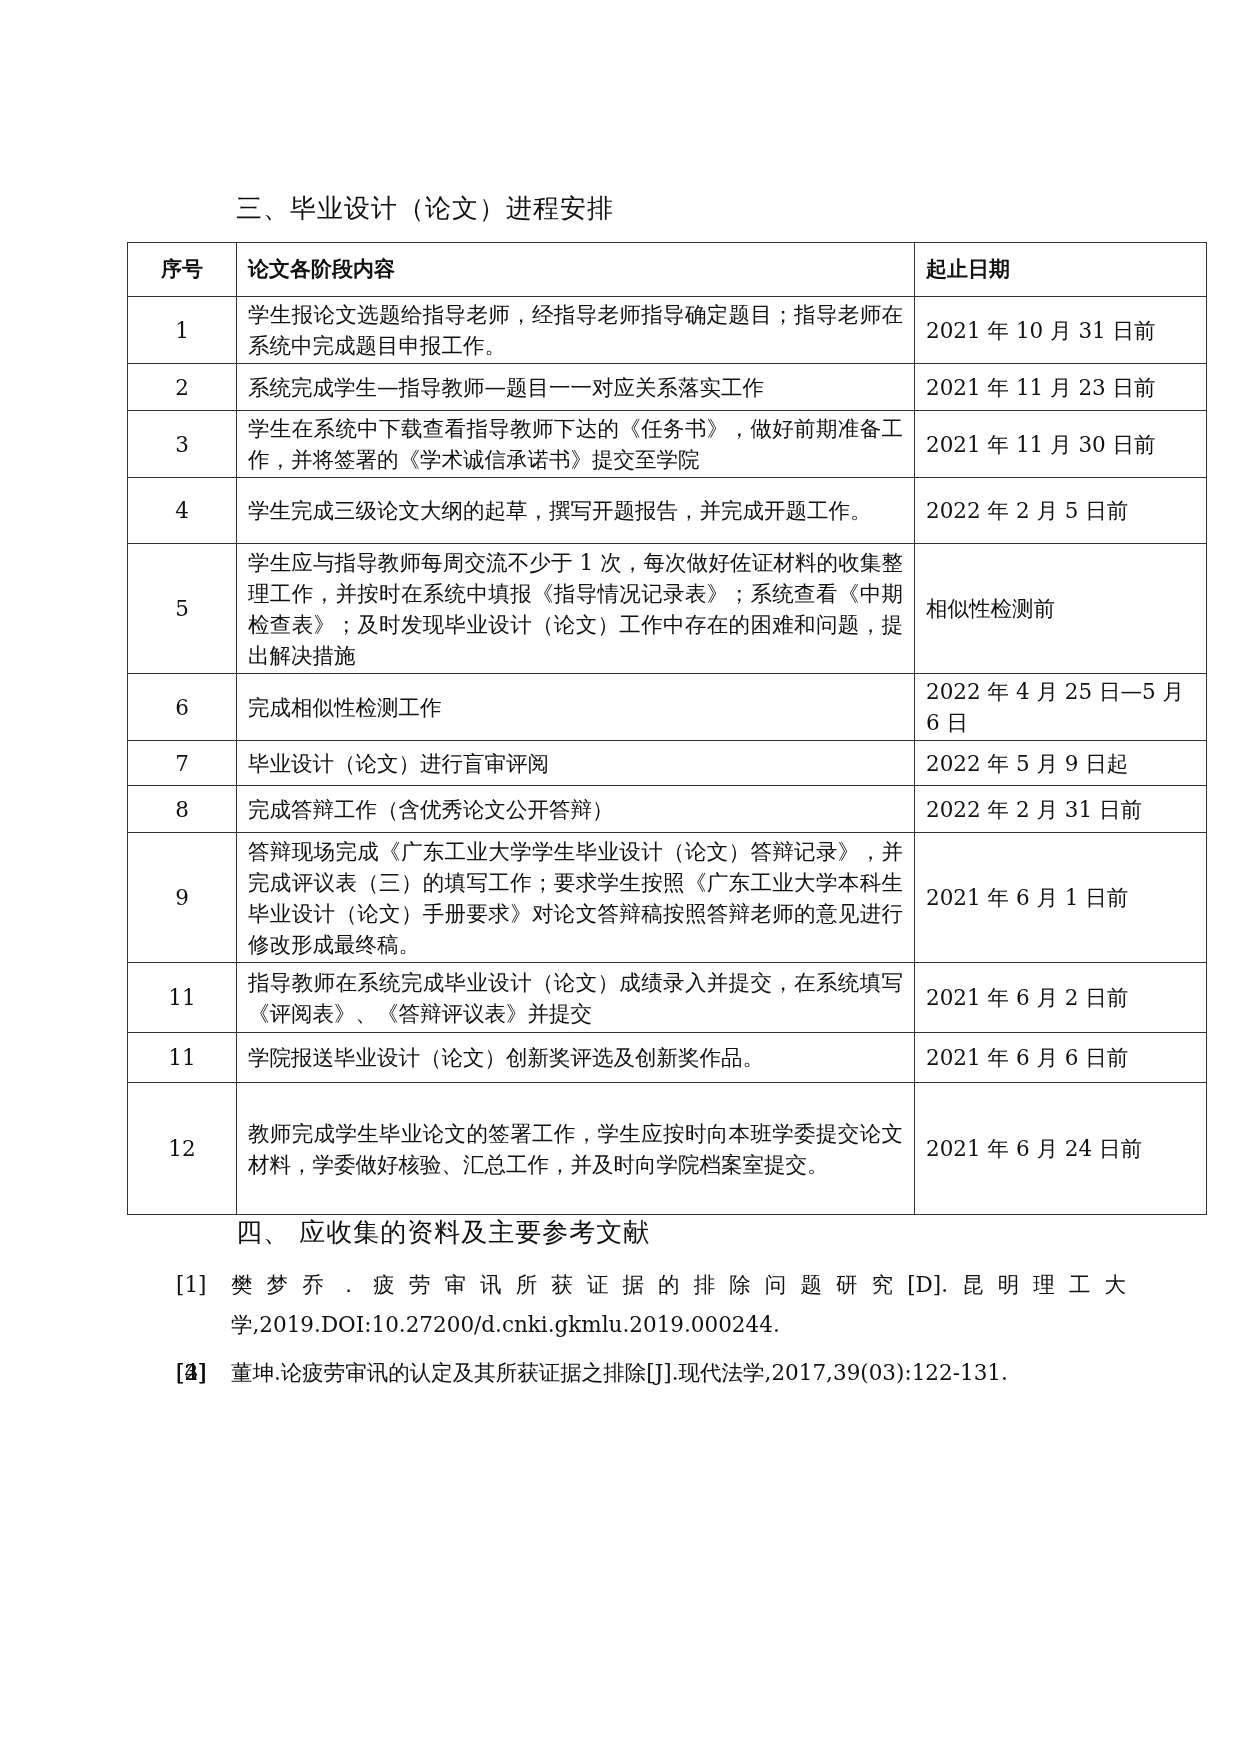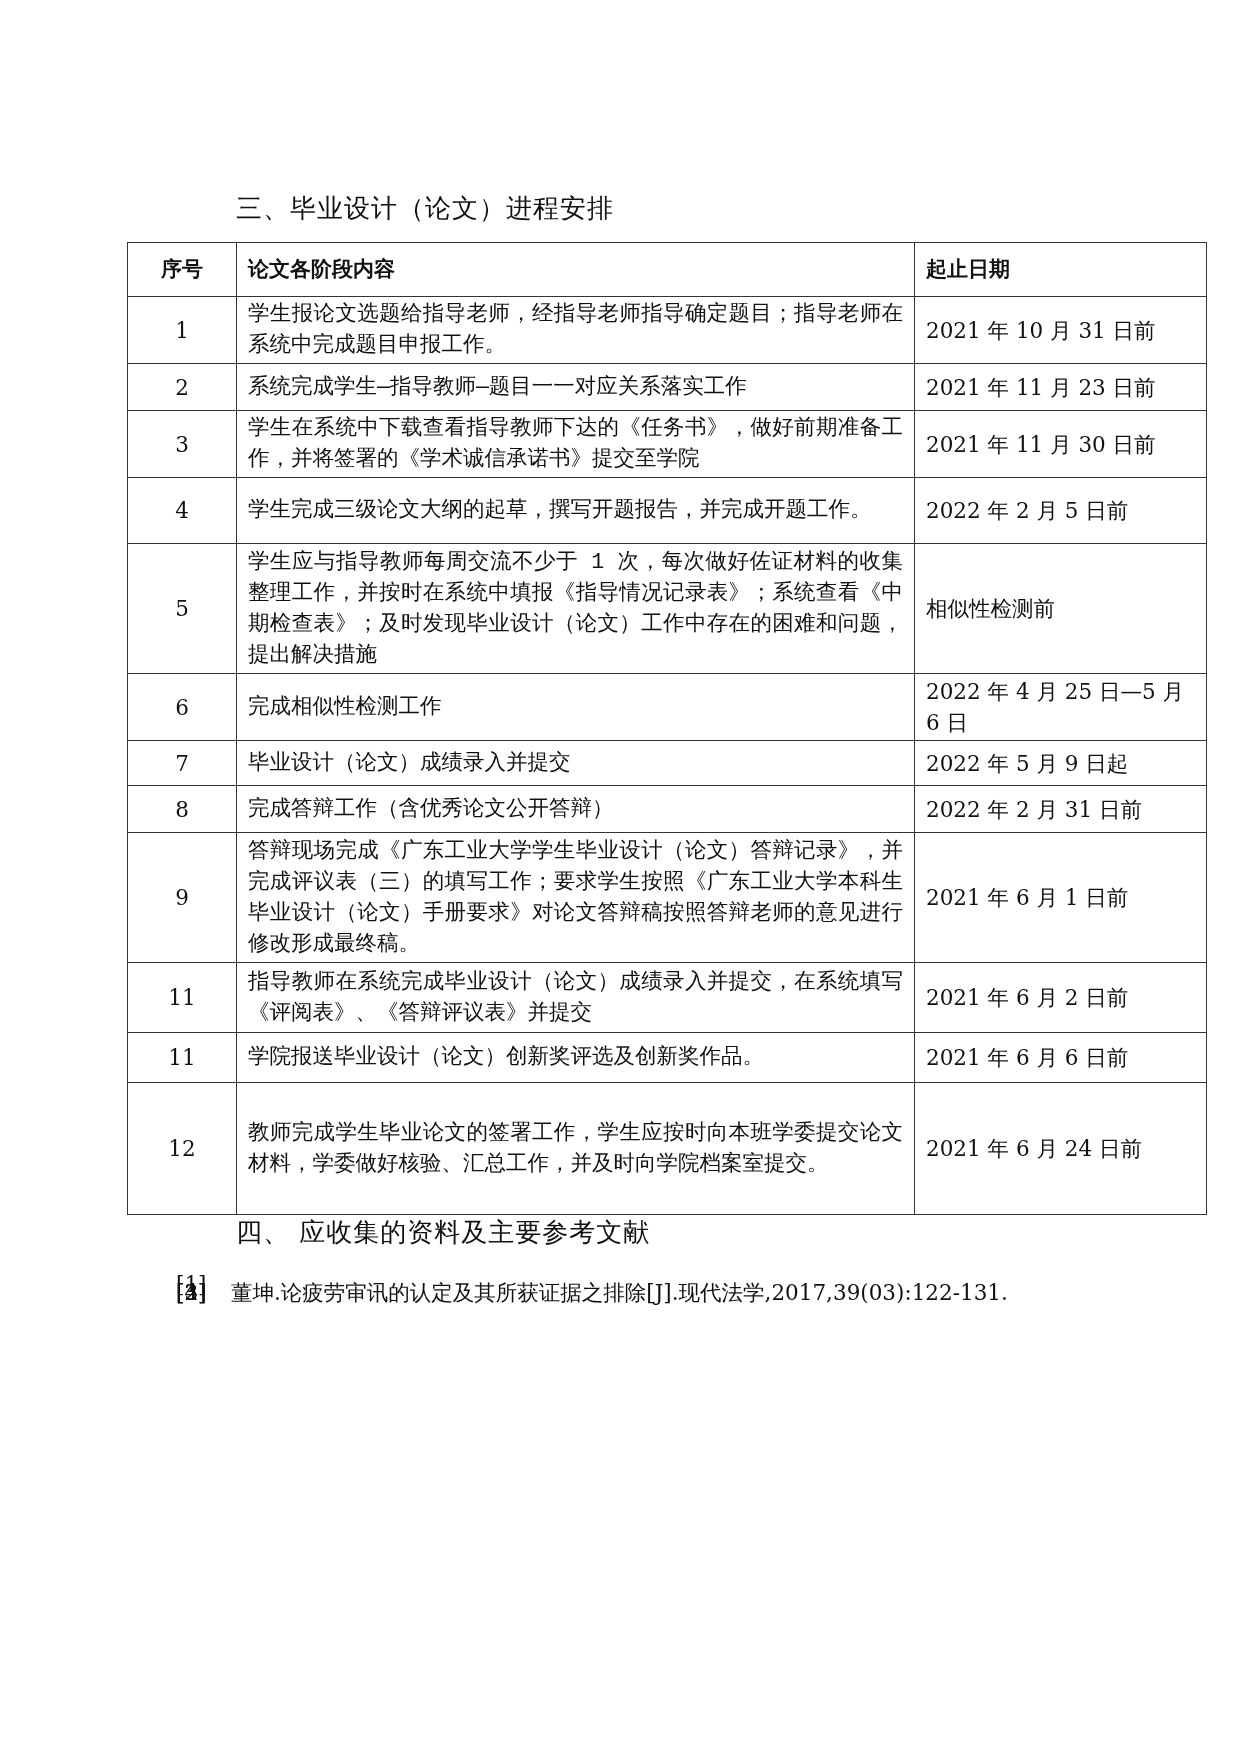--- a/index.html
+++ b/index.html
@@ -9,21 +9,21 @@
          font-size:26px; color:#111; letter-spacing:1px;text-align:right; }
   #title3 { left:236px; top:191px; }
   #title4 { left:236px; top:1215px; }
   table.plan { position:absolute; left:127px; top:242px; width:1010px;
          border-collapse:collapse; table-layout:fixed; }
   table.plan td, table.plan th { border:1.5px solid #333; padding:2px 11px; font-size:21.5px;
          line-height:31px; vertical-align:middle; font-weight:normal; }
   table.plan th { font-family:"DejaVu Sans","Liberation Sans",sans-serif; font-weight:bold;
          font-size:21px; height:49px; }
   .c1 { width:86px; text-align:center; }
-  .c2 { width:655px; text-align:justify;font-family:Liberation Mono, monospace; }
+  .c2 { width:655px; text-align:justify; }
   .c3 { width:269px; text-align:left; }
   td.c1 { text-align:center; padding:2px 0; }
   .refs { position:absolute; left:176px; top:1265px; width:950px; }
   .ref { position:relative; padding-left:55px; font-size:21.5px; line-height:40px;
          margin-bottom:8px; text-align:justify; }
   .ref .num { position:absolute; left:0; top:0; }
 </style>
 </head>
 <body>
 
@@ -63,21 +63,21 @@
         <td class="c2">学生应与指导教师每周交流不少于 1 次，每次做好佐证材料的收集整理工作，并按时在系统中填报《指导情况记录表》；系统查看《中期检查表》；及时发现毕业设计（论文）工作中存在的困难和问题，提出解决措施</td>
         <td class="c3">相似性检测前</td>
       </tr>
       <tr style="height: 65px;">
         <td class="c1">6</td>
         <td class="c2">完成相似性检测工作</td>
         <td class="c3">2022 年 4 月 25 日—5 月 6 日</td>
       </tr>
       <tr style="height: 45px;">
         <td class="c1">7</td>
-        <td class="c2">毕业设计（论文）成绩录入并提交</td>
+        <td class="c2">毕业设计（论文）进行盲审评阅</td>
         <td class="c3">2022 年 5 月 9 日起</td>
       </tr>
       <tr style="height: 47px;">
         <td class="c1">8</td>
         <td class="c2">完成答辩工作（含优秀论文公开答辩）</td>
         <td class="c3">2022 年 2 月 31 日前</td>
       </tr>
       <tr style="height: 130px;">
         <td class="c1">9</td>
         <td class="c2">答辩现场完成《广东工业大学学生毕业设计（论文）答辩记录》，并完成评议表（三）的填写工作；要求学生按照《广东工业大学本科生毕业设计（论文）手册要求》对论文答辩稿按照答辩老师的意见进行修改形成最终稿。</td>
@@ -97,17 +97,17 @@
         <td class="c1">12</td>
         <td class="c2">教师完成学生毕业论文的签署工作，学生应按时向本班学委提交论文材料，学委做好核验、汇总工作，并及时向学院档案室提交。</td>
         <td class="c3">2021 年 6 月 24 日前</td>
       </tr>
     </tbody>
 </table>
 
 <div class="section-title" id="title4">四、  应收集的资料及主要参考文献</div>
 
 <div class="refs" id="refs">
-    <div class="ref"><span class="num">[1]</span></div>
+    <div class="ref"><span class="num">[1]</span><span>樊梦乔．疲劳审讯所获证据的排除问题研究[D].昆明理工大学,2019.DOI:10.27200/d.cnki.gkmlu.2019.000244.</span></div>
     <div class="ref"><span class="num">[2]</span></div>
     <div class="ref"><span class="num">[3]</span></div>
     <div class="ref"><span class="num">[4]</span><span>董坤.论疲劳审讯的认定及其所获证据之排除[J].现代法学,2017,39(03):122-131.</span></div>
   </div>
 
 </body></html>

